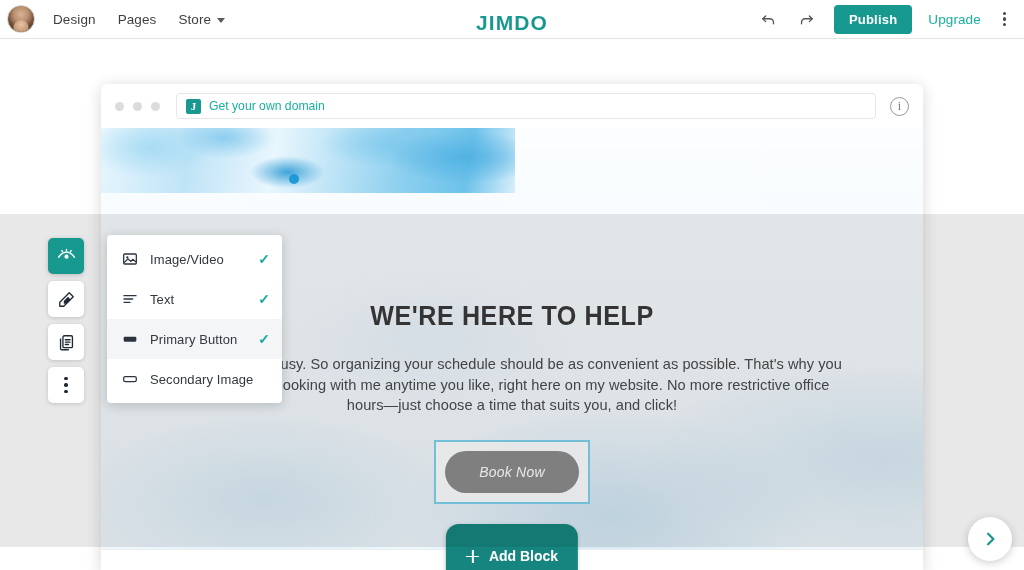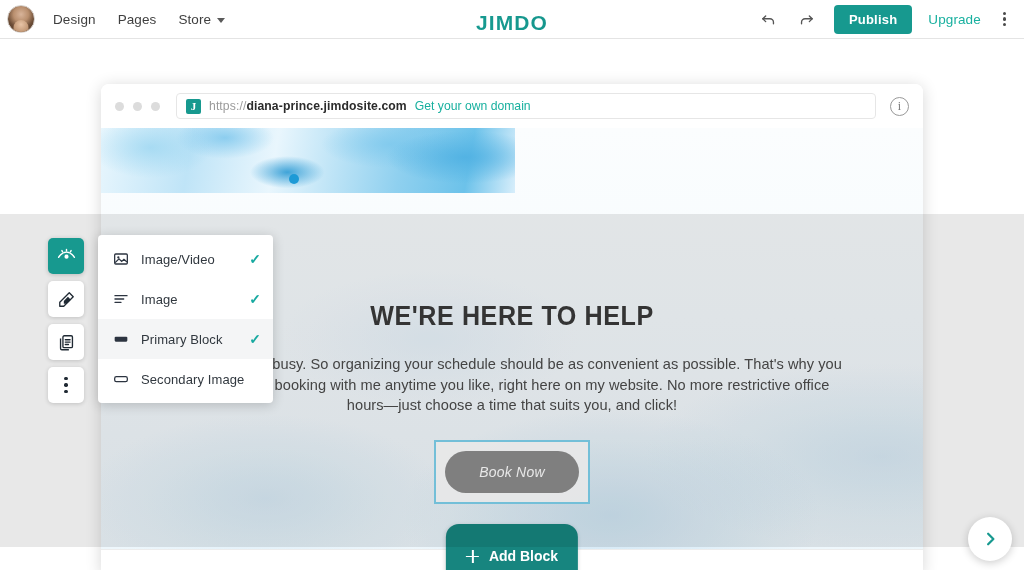--- a/index.html
+++ b/index.html
@@ -155,21 +155,21 @@
     width: 36px; height: 36px; border-radius: 5px; background: #fff;
     box-shadow: 0 1px 4px rgba(0,0,0,.17); display: flex; align-items: center; justify-content: center;
     cursor: pointer; color: #1f2933;
   }
   .rail-btn.active { background: #17998f; color: #fff; box-shadow: 0 1px 5px rgba(0,0,0,.2); }
   .rail-dots { display: flex; flex-direction: column; gap: 3px; }
   .rail-dots i { width: 3.4px; height: 3.4px; border-radius: 50%; background: #1f2933; display:block; }
 
   
   .dropdown {
-    position: absolute; left: 98px; top: 196px; width: 175px;
+    position: absolute; left: 107px; top: 196px; width: 175px;
     background: #fff; border-radius: 4px; box-shadow: 0 2px 12px rgba(0,0,0,.19);
     z-index: 50; overflow: hidden; padding: 4px 0;
   }
   .dropdown::before {
     content: ""; position: absolute; left: -6px; top: 13px;
     border-top: 7px solid transparent; border-bottom: 7px solid transparent;
     border-right: 7px solid #fff;
   }
   .dd-item {
     display: flex; align-items: center; height: 40px; padding: 0 12px 0 14px;
@@ -239,21 +239,20 @@
     <div class="browser">
 
       <div class="browser-bar">
         <div class="dots">
             <span></span>
             <span></span>
             <span></span>
           </div>
         <div class="urlbar">
           <div class="fav">J</div>
-          <div class="url"><span>https://</span><b>diana-prince.jimdosite.com</b></div>
           <div class="url-cta">Get your own domain</div>
         </div>
         <div class="info-circle">i</div>
       </div>
 
       <div class="site">
         <div class="hero">
           <div class="hero-strip"></div>
           <div class="hero-dot"></div>
         </div>
@@ -321,31 +320,31 @@
         <span class="dd-label">Image/Video</span>
         <span class="dd-check">✓</span>
       </div>
 
       <div class="dd-item">
         <span class="dd-icon">
           <svg width="16" height="16" viewBox="0 0 24 24" stroke="currentColor" stroke-width="2.1" stroke-linecap="round">
             <path d="M3 7 H21 M3 12 H16 M3 17 H12"></path>
           </svg>
         </span>
-        <span class="dd-label">Image</span>
+        <span class="dd-label">Text</span>
         <span class="dd-check">✓</span>
       </div>
 
       <div class="dd-item sel">
         <span class="dd-icon">
           <svg width="16" height="16" viewBox="0 0 24 24">
             <rect x="2.5" y="8.5" width="19" height="7.5" rx="1.7" fill="currentColor"></rect>
           </svg>
         </span>
-        <span class="dd-label">Primary Block</span>
+        <span class="dd-label">Primary Button</span>
         <span class="dd-check">✓</span>
       </div>
 
       <div class="dd-item">
         <span class="dd-icon">
           <svg width="16" height="16" viewBox="0 0 24 24" fill="none" stroke="currentColor" stroke-width="1.9">
             <rect x="2.5" y="8.5" width="19" height="7.5" rx="2.6"></rect>
           </svg>
         </span>
         <span class="dd-label">Secondary Image</span>

